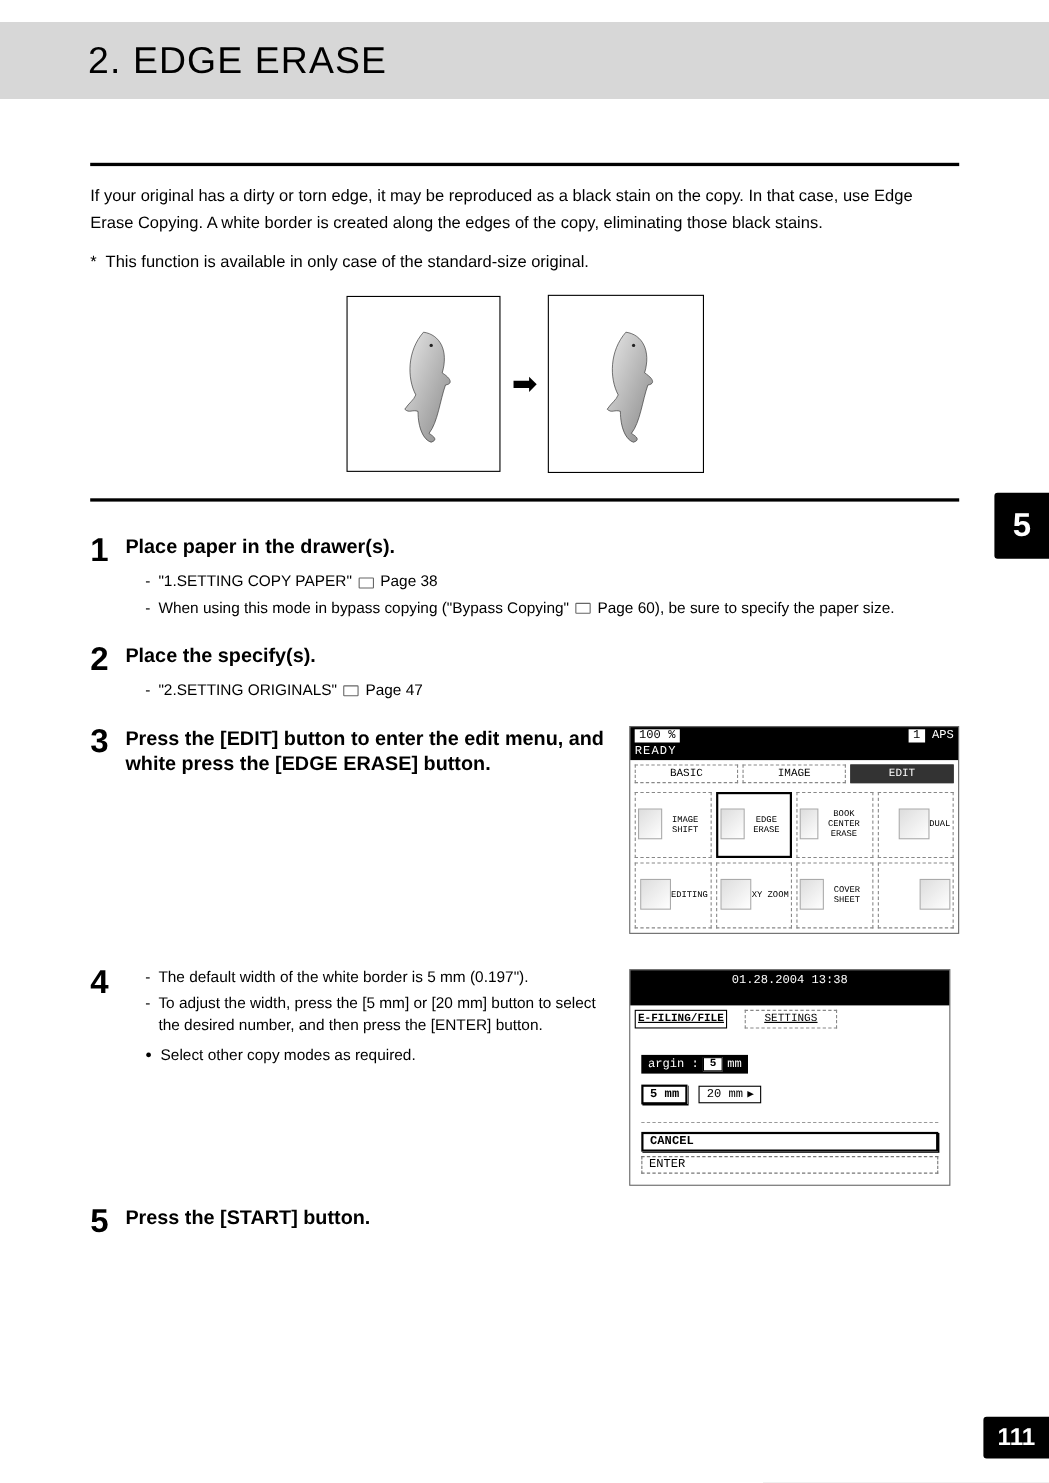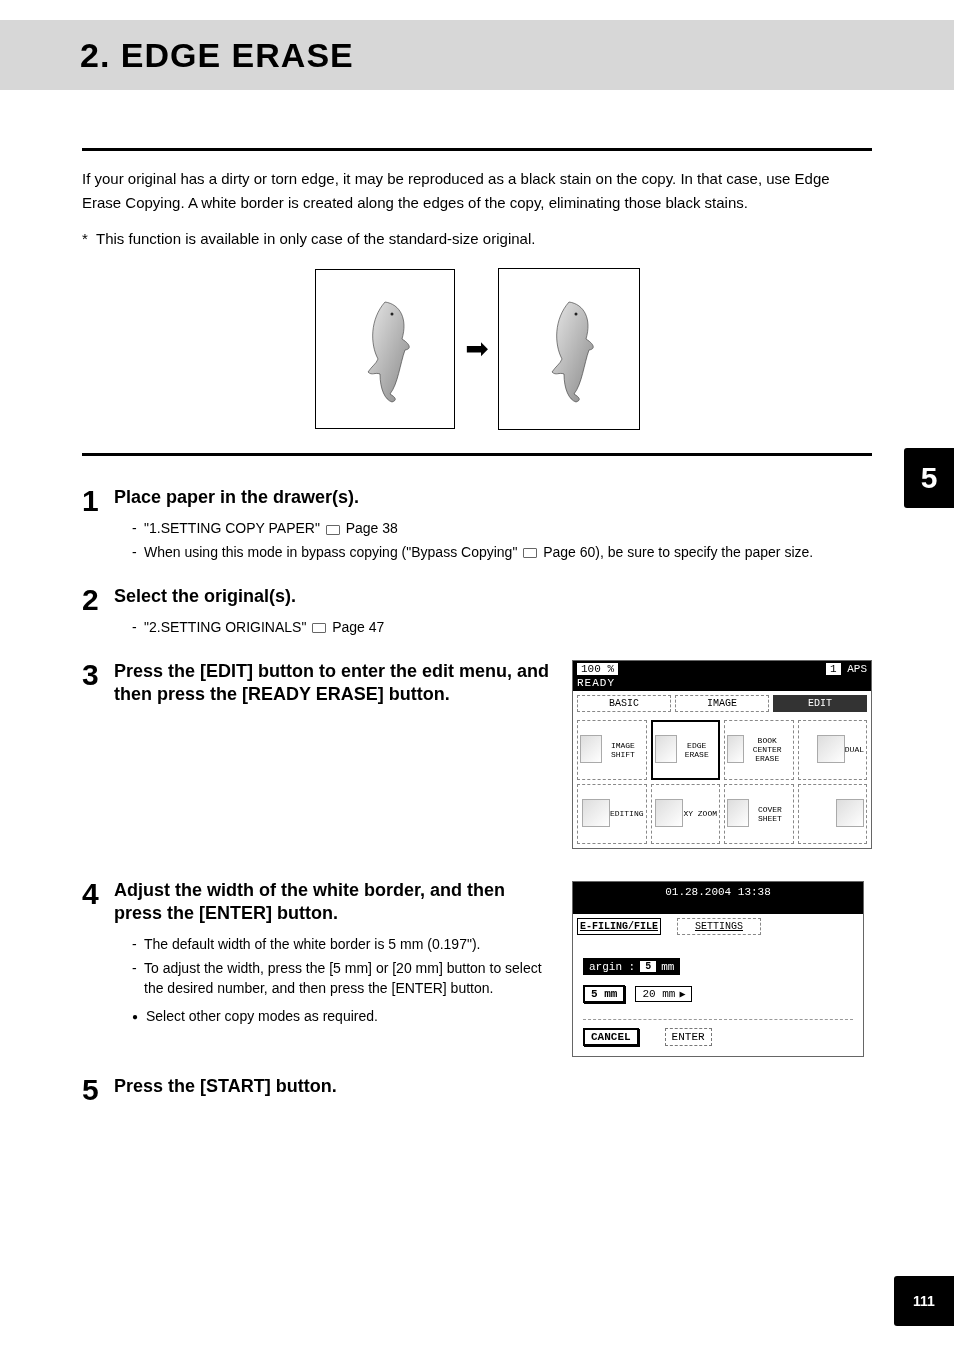--- a/index.html
+++ b/index.html
@@ -1,20 +1,20 @@
 <!DOCTYPE html>
 <html><head>
 <meta charset="utf-8">
 <style>
   * { box-sizing: border-box; margin: 0; padding: 0; }
   html, body { width: 954px; height: 1348px; background: #d9d9d9; font-family: Arial, Helvetica, sans-serif; color: #000; }
   .page { position: relative; width: 954px; height: 1348px; background: #fff; }
 
   .title-bar { position: absolute; top: 20px; left: 0; right: 0; height: 70px; background: #d7d7d7; display: flex; align-items: center; padding-left: 80px; }
-  .title-text { font-size: 34px; font-weight: bold; letter-spacing: 1px; }
+  .title-text { font-size: 34px; font-weight: normal; letter-spacing: 1px; }
 
   .intro { position: absolute; top: 148px; left: 82px; right: 82px; font-size: 15px; line-height: 1.6; }
   .intro-rule-top { border-top: 3px solid #000; width: 100%; height: 0; margin-bottom: 16px; }
   .intro-rule-bottom { border-top: 3px solid #000; width: 100%; height: 0; margin-top: 24px; }
   .note { margin-top: 12px; font-size: 15px; }
   .note .ast { display:inline-block; width: 14px; }
 
   .illus-row { display:flex; justify-content:center; align-items:center; margin-top: 18px; margin-bottom: 8px; gap: 10px; }
   .illus-box { width: 140px; height: 160px; border: 1px solid #000; display:flex; align-items:center; justify-content:center; }
   .illus-box.bordered { border: 6px solid #fff; outline:1px solid #000; }
@@ -54,23 +54,23 @@
   .lcd2 { width:292px; border:1px solid #666; font-family:"Courier New",monospace; margin-top:2px; }
   .lcd2-top { background:#000; color:#fff; text-align:center; font-size:11px; padding:4px 0 16px 0; }
   .lcd2-tabs { display:flex; gap:16px; padding:4px;text-decoration:underline; }
   .lcd2-body { padding: 18px 10px 10px 10px; }
   .lcd2-label { background:#000000; color:#fff; display:inline-flex; align-items:center; font-size:11px; padding:2px 6px; }
   .mm-box { display:inline-block; background:#fff; color:#000; border:1px solid #000; padding:0 4px; margin:0 4px; font-weight:bold; font-size:10px; min-width:18px; text-align:center; }
   .lcd2-btns { margin-top:10px; display:flex; gap:10px; align-items:center; }
   .lcd2-btn { border:2px solid #000; padding:1px 6px; font-size:11px; font-weight:bold; display:inline-flex; align-items:center; box-shadow: 1px 1px 0 #000; }
   .lcd2-btn.small { border:1px solid #000; box-shadow:none; font-weight:normal; }
   .tri { margin-left:4px; font-size:10px; }
-  .lcd2-footer { border-top:1px dashed #999; margin-top:16px; padding-top:8px; display:flex; gap:26px; }
-
-  .page-num { position:absolute; right:0; bottom:22px; width:60px; height:50px; background:#000; color:#fff; font-size:14px; font-weight:bold; display:flex; align-items:center; justify-content:center; border-radius:3px 0 0 3px; }
+  .lcd2-footer { border-top:1px dashed #999; margin-top:16px; padding-top:8px; display:flex; gap:4px;flex-direction:column; }
+
+  .page-num { position:absolute; right:0; bottom:22px; width:60px; height:38px; background:#000; color:#fff; font-size:22px; font-weight:bold; display:flex; align-items:center; justify-content:center; border-radius:3px 0 0 3px; }
 
   .dolphin { width:70px; height:110px; }
 </style>
 </head>
 <body>
 
 <div class="page">
 
   <div class="title-bar">
     <div class="title-text">2. EDGE ERASE</div>
@@ -121,30 +121,30 @@
       <div class="step-body">
         <div class="step-title">Place paper in the drawer(s).</div>
         <div class="sub"><span>"1.SETTING COPY PAPER" </span><span class="book-icon"></span><span> Page 38</span></div>
         <div class="sub"><span>When using this mode in bypass copying ("Bypass Copying" </span><span class="book-icon"></span><span> Page 60), be sure to specify the paper size.</span></div>
       </div>
     </div>
 
     <div class="step">
       <div class="step-num">2</div>
       <div class="step-body">
-        <div class="step-title">Select the original(s).</div>
+        <div class="step-title">Place the specify(s).</div>
         <div class="sub"><span>"2.SETTING ORIGINALS" </span><span class="book-icon"></span><span> Page 47</span></div>
       </div>
     </div>
 
     <div class="step">
       <div class="step-num">3</div>
       <div class="step-body step-row">
         <div class="step-text-col">
-          <div class="step-title">Press the [EDIT] button to enter the edit menu, and then press the [READY ERASE] button.</div>
+          <div class="step-title">Press the [EDIT] button to enter the edit menu, and white press the [EDGE ERASE] button.</div>
         </div>
         <div class="screen-col">
           <div class="lcd">
             <div class="lcd-top">
               <div class="lcd-top-row">
                 <span class="lcd-top-box">100 %</span>
                 <span><span class="lcd-top-box">1</span> <span>APS</span></span>
               </div>
               <div class="lcd-ready">READY</div>
             </div>
@@ -189,21 +189,20 @@
             </div>
           </div>
         </div>
       </div>
     </div>
 
     <div class="step" style="margin-top:30px;">
       <div class="step-num">4</div>
       <div class="step-body step-row">
         <div class="step-text-col">
-          <div class="step-title">Adjust the width of the white border, and then press the [ENTER] button.</div>
           <div class="sub">The default width of the white border is 5 mm (0.197").</div>
           <div class="sub">To adjust the width, press the [5 mm] or [20 mm] button to select the desired number, and then press the [ENTER] button.</div>
           <div class="bullet">Select other copy modes as required.</div>
         </div>
         <div class="screen-col">
           <div class="lcd2">
             <div class="lcd2-top">01.28.2004 13:38</div>
             <div class="lcd2-tabs">
               <div class="lcd-tab" style="border:1px solid #000; font-weight:bold; text-decoration:underline;">E-FILING/FILE</div>
               <div class="lcd-tab" style="border:1px dashed #888; text-decoration:underline;">SETTINGS</div>

